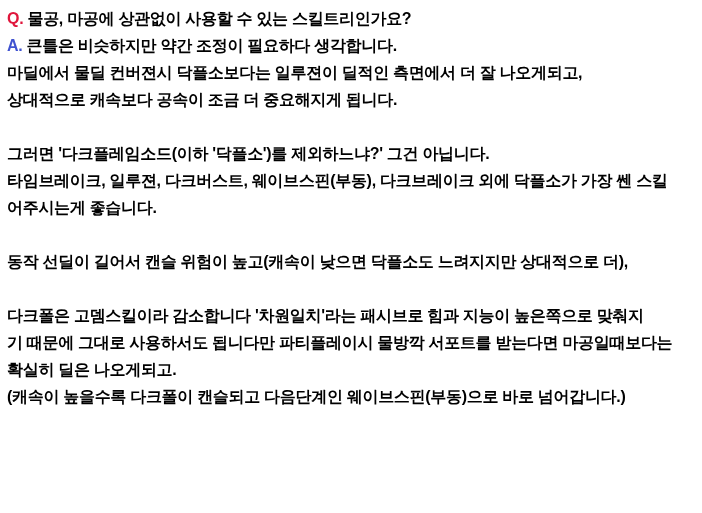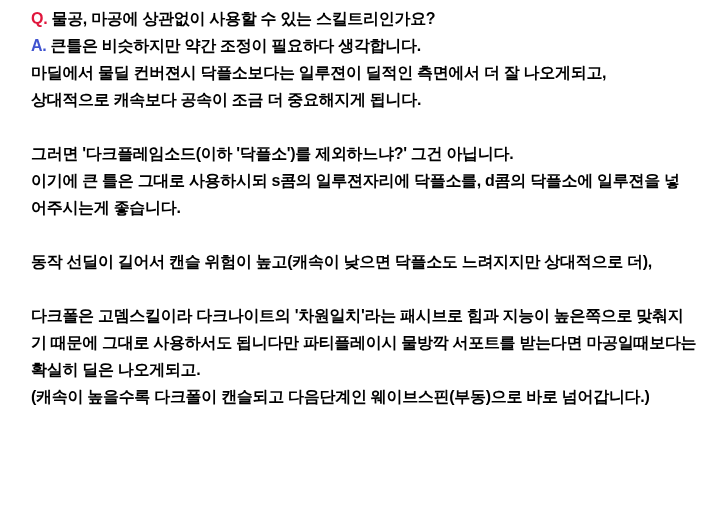--- a/index.html
+++ b/index.html
@@ -18,39 +18,38 @@
     font-weight: 700;
     font-size: 16px;
     line-height: 27px;
     color: #000000;
     overflow: hidden;
   }
   .line {
     height: 27px;
     white-space: nowrap;
     letter-spacing: -0.3px;
-    margin-left: 24px;
   }
   .q-prefix { color: #e0163c; }
   .a-prefix { color: #4053d0; }
 </style>
 </head>
 <body>
 
 <div class="page">
   <div class="line"><span class="q-prefix">Q.</span><span> 물공, 마공에 상관없이 사용할 수 있는 스킬트리인가요?</span></div>
   <div class="line"><span class="a-prefix">A.</span><span> 큰틀은 비슷하지만 약간 조정이 필요하다 생각합니다.</span></div>
   <div id="body-lines">
       <div class="line">마딜에서 물딜 컨버젼시 닥플소보다는 일루젼이 딜적인 측면에서 더 잘 나오게되고,</div>
       <div class="line">상대적으로 캐속보다 공속이 조금 더 중요해지게 됩니다.</div>
       <div class="line">&nbsp;</div>
       <div class="line">그러면 '다크플레임소드(이하 '닥플소')를 제외하느냐?' 그건 아닙니다.</div>
-      <div class="line">이기에 큰 틀은 그대로 사용하시되 s콤의 일루젼자리에 닥플소를, d콤의 닥플소에 일루젼을 넣</div>
+      <div class="line">타임브레이크, 일루젼, 다크버스트, 웨이브스핀(부동), 다크브레이크 외에 닥플소가 가장 쎈 스킬</div>
       <div class="line">어주시는게 좋습니다.</div>
       <div class="line">&nbsp;</div>
       <div class="line">동작 선딜이 길어서 캔슬 위험이 높고(캐속이 낮으면 닥플소도 느려지지만 상대적으로 더),</div>
       <div class="line">&nbsp;</div>
-      <div class="line">다크폴은 고뎀스킬이라 다크나이트의 '차원일치'라는 패시브로 힘과 지능이 높은쪽으로 맞춰지</div>
+      <div class="line">다크폴은 고뎀스킬이라 감소합니다 '차원일치'라는 패시브로 힘과 지능이 높은쪽으로 맞춰지</div>
       <div class="line">기 때문에 그대로 사용하서도 됩니다만 파티플레이시 물방깍 서포트를 받는다면 마공일때보다는</div>
       <div class="line">확실히 딜은 나오게되고.</div>
       <div class="line">(캐속이 높을수록 다크폴이 캔슬되고 다음단계인 웨이브스핀(부동)으로 바로 넘어갑니다.)</div>
     </div>
 </div>
 
 </body></html>

